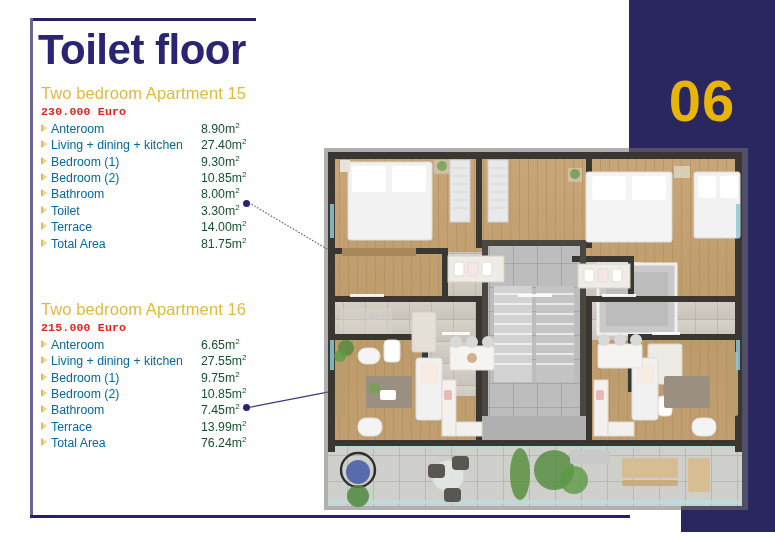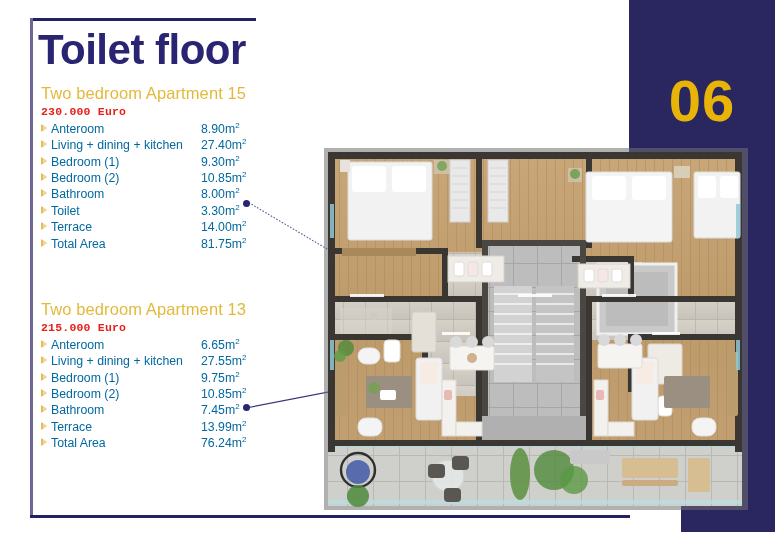--- a/index.html
+++ b/index.html
@@ -87,21 +87,21 @@
     top:-1px;
   }
   .bullet svg{display:block;}
   .room-name{
     flex:0 0 150px;
     font-size:12.3px;
     color:#0369a1;
   }
   .room-area{
     font-size:12.3px;
-    color:#0369a1;
+    color:#14532d;
     position:relative;
   }
   .room-area sup{font-size:8px;vertical-align:super;}
 
   
   .lead-dot{
     position:absolute;
     width:7px;height:7px;border-radius:50%;
     background:#2a2572;
   }
@@ -213,21 +213,21 @@
               <polygon points="2,1 6,4 2,7" fill="#f0d89a"></polygon>
             </svg>
           </span>
           <span class="room-name">Total Area</span>
           <span class="room-area">81.75m<sup>2</sup></span>
         </div>
       </div>
   </div>
 
   <div class="apt apt-16">
-    <div class="apt-heading">Two bedroom Apartment 13</div>
+    <div class="apt-heading">Two bedroom Apartment 16</div>
     <div class="apt-price">215.000 Euro</div>
     <div class="room-list">
         <div class="room-row">
           <span class="bullet">
             <svg width="8" height="8" viewBox="0 0 8 8">
               <polygon points="0,0 6,4 0,8" fill="#e0bc62"></polygon>
               <polygon points="2,1 6,4 2,7" fill="#f0d89a"></polygon>
             </svg>
           </span>
           <span class="room-name">Anteroom</span>

